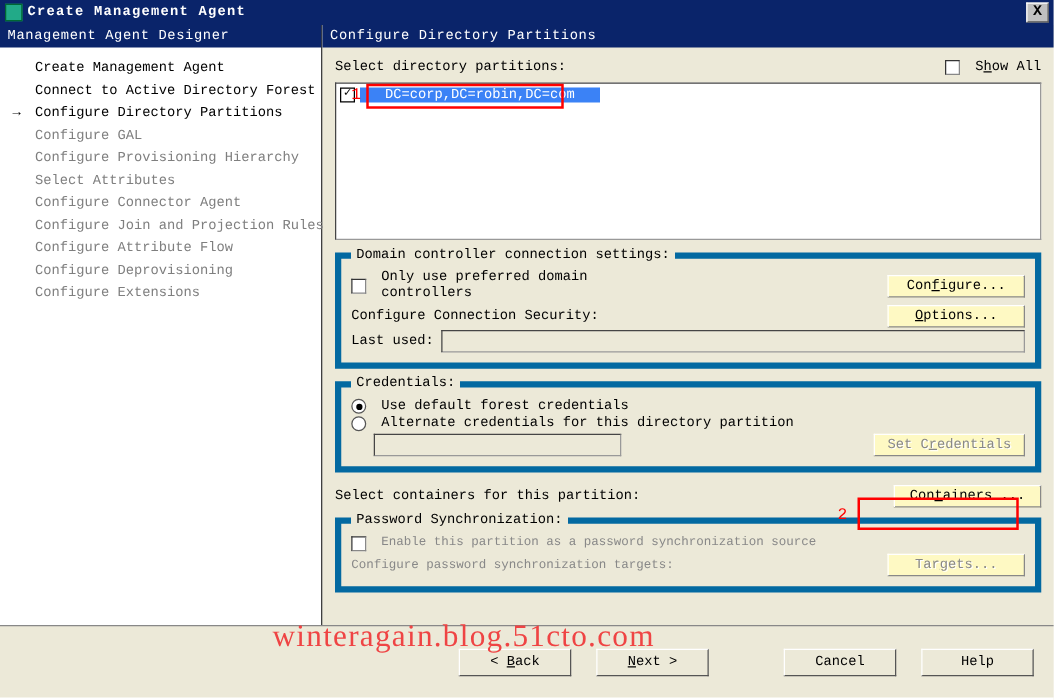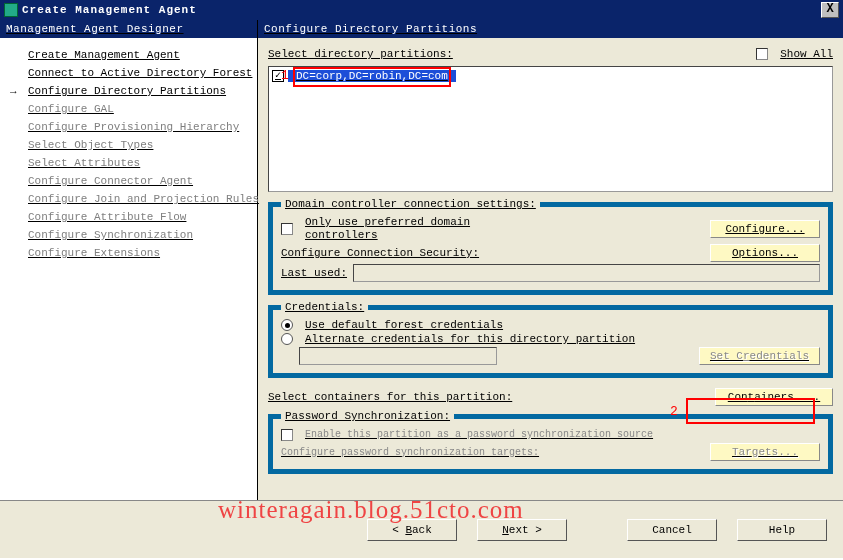--- a/index.html
+++ b/index.html
@@ -2,36 +2,36 @@
 <html><head>
 <meta charset="utf-8">
 <style>
   * { box-sizing: border-box; font-family: "Lucida Console","Courier New",monospace; font-size: 11px; }
   body { margin:0; background:#fff; width:843px; height:560px; overflow:hidden; position:relative; }
   .titlebar { background:linear-gradient(#0a246a,#0a246a); color:#fff; height:20px; display:flex; align-items:center; padding:0 4px; justify-content:space-between; }
   .titlebar .t-left { display:flex; align-items:center; gap:4px; }
   .title-icon { width:14px; height:14px; background:#2a8; border:1px solid #063; display:inline-block; }
   .titlebar .t-text { letter-spacing:1px; font-weight:bold; }
   .winbtn { width:18px; height:16px; background:#c0c0c0; border:1px solid #fff; border-right-color:#555; border-bottom-color:#555; color:#000; font-weight:bold; text-align:center; line-height:12px; font-size:12px;}
-  .container { display:flex; height:480px;text-decoration:underline; }
+  .container { display:flex; height:480px; }
   .left-pane { width:258px; border-right:1px solid #000; background:#fff; display:flex; flex-direction:column;}
   .left-header { background:#0a246a; color:#fff; padding:3px 6px; letter-spacing:0.5px; }
   .nav { padding:8px 0 0 0; }
   .nav-item { padding:3px 6px 3px 28px; color:#7f7f7f; position:relative; white-space:nowrap; cursor:pointer;}
   .nav-item.enabled { color:#000; }
   .nav-item.current { color:#000; }
   .nav-item.current::before { content:"→"; position:absolute; left:10px; color:#000; }
   .right-pane { flex:1; background:#ece9d8; display:flex; flex-direction:column; }
   .right-header { background:#0a246a; color:#fff; padding:3px 6px; letter-spacing:0.5px; }
   .right-body { padding:8px 10px 4px 10px; flex:1; overflow:hidden;}
   .toprow { display:flex; justify-content:space-between; align-items:center; margin-bottom:4px;}
   .partition-box { background:#fff; border:1px inset #999; height:126px; padding:3px; }
   .partition-item { display:flex; align-items:center; gap:4px; }
   .partition-item .cb { width:12px; height:12px; border:1px solid #000; background:#fff; display:inline-flex; align-items:center; justify-content:center; font-size:10px; line-height:10px;}
-  .partition-item .sel { background:#1d4ed8; color:#fff; padding:0 8px; }
+  .partition-item .sel { background:#3b82f6; color:#fff; padding:0 20px; }
   .red-box1 { position:absolute; top:67px; left:293px; width:158px; height:20px; border:2px solid red; pointer-events:none;}
   .red-n1 { position:absolute; top:68px; left:281px; color:red; font-size:13px; }
   .red-box2 { position:absolute; top:398px; left:686px; width:129px; height:26px; border:2px solid red; pointer-events:none;}
   .red-n2 { position:absolute; top:404px; left:670px; color:red; font-size:13px; }
   fieldset { border:5px solid #0369a1; margin:6px 0 0 0; padding:4px 8px 6px 8px; }
   legend { padding:0 4px; color:#000;}
   .row { display:flex; align-items:center; gap:6px; margin:2px 0; }
   .grow { flex:1; }
   .btn { background:#fef9c3; border:1px solid #888; border-top-color:#fff; border-left-color:#fff; padding:2px 10px; min-width:110px; text-align:center; cursor:pointer;}
   .btn.disabled { color:#888; cursor:default; text-shadow:1px 1px #fff;}
@@ -60,26 +60,25 @@
 
 <div class="container">
   <div class="left-pane">
     <div class="left-header">Management Agent Designer</div>
     <div class="nav" id="nav">
         <div class="nav-item enabled">Create Management Agent</div>
         <div class="nav-item enabled">Connect to Active Directory Forest</div>
         <div class="nav-item enabled current">Configure Directory Partitions</div>
         <div class="nav-item">Configure GAL</div>
         <div class="nav-item">Configure Provisioning Hierarchy</div>
-        <div class="nav-item">Select Object Types</div>
         <div class="nav-item">Select Attributes</div>
         <div class="nav-item">Configure Connector Agent</div>
         <div class="nav-item">Configure Join and Projection Rules</div>
         <div class="nav-item">Configure Attribute Flow</div>
-        <div class="nav-item">Configure Synchronization</div>
+        <div class="nav-item">Configure Deprovisioning</div>
         <div class="nav-item">Configure Extensions</div>
       </div>
   </div>
 
   <div class="right-pane">
     <div class="right-header">Configure Directory Partitions</div>
     <div class="right-body">
 
       <div class="toprow">
         <span>Select directory partitions:</span>

